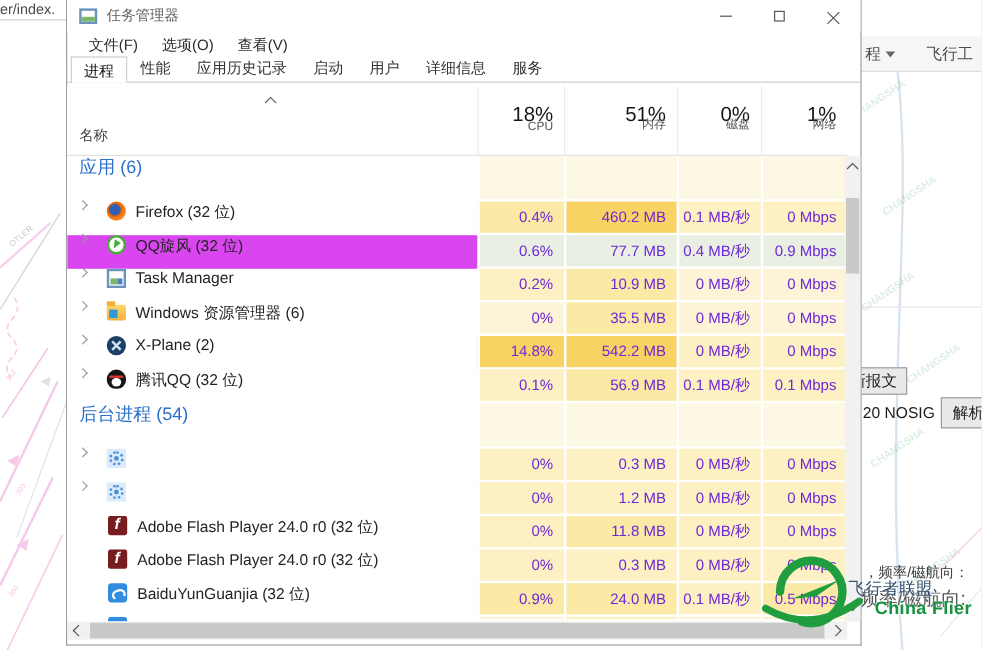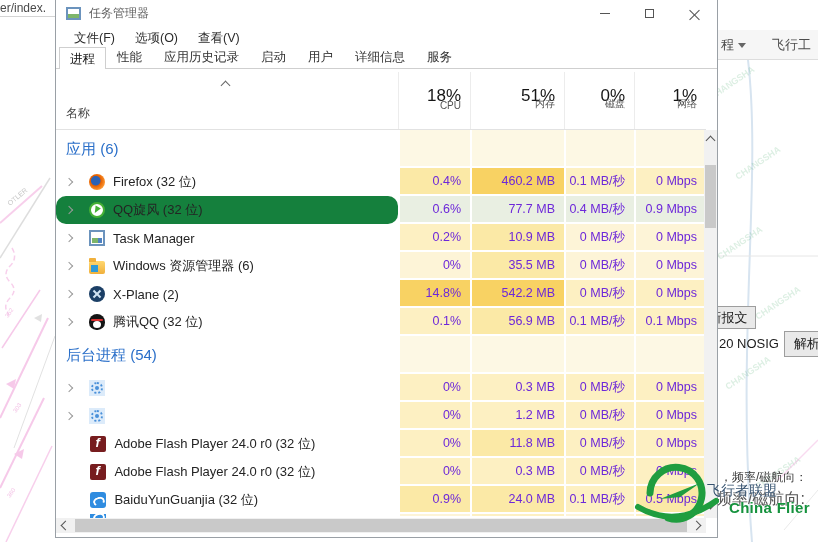--- a/index.html
+++ b/index.html
@@ -62,22 +62,22 @@
        border-top:1px solid #666;transform:rotate(45deg);}
   .name-label{position:absolute;left:10px;bottom:7px;font-size:12px;color:#444;}
   .stat{position:absolute;top:0;height:100%;text-align:right;padding-right:9px;}
   .stat .pct{position:absolute;right:9px;top:14px;font-size:17px;color:#161616;}
   .stat .sub{position:absolute;right:9px;bottom:18px;font-size:10px;color:#555;}
 
   .plist{position:absolute;left:0;top:130px;width:650px;height:388px;overflow:hidden;background:#fff;}
   .prow{position:relative;height:28px;}
   .srow{height:38px;}
   .partrow{height:4px;overflow:hidden;}
-  .namec{position:absolute;left:0;top:0;width:342px;height:100%;display:flex;align-items:center;}
-  .selrow .namec{background:#15803d;border-radius:10px;}
+  .namec{position:absolute;left:0;top:0;width:342px;height:100%;display:flex;align-items:flex-start;}
+  .selrow .namec{background:#d946ef;}
   .sec-label{font-size:15px;color:#2a6fc9;margin-left:10px;}
   .chev{width:6px;height:6px;border-right:1.4px solid #9a9a9a;border-top:1.4px solid #9a9a9a;
         transform:rotate(45deg);margin-left:10px;flex:0 0 auto;}
   .chev-ph{width:7.4px;margin-left:10px;flex:0 0 auto;}
   .pname{margin-left:8px;font-size:13px;color:#242424;white-space:nowrap;}
   .cells{position:absolute;left:342px;top:0;height:100%;display:flex;}
   .cell{height:100%;display:flex;align-items:center;justify-content:flex-end;padding-right:9px;
         font-size:12.5px;color:#6d28d9;border-left:2px solid #fff;border-bottom:2px solid #fff;}
   .c-cpu{width:72px;}.c-mem{width:94px;}.c-disk{width:70px;}.c-net{width:72px;}
   .h0{background:#fdf4d7;}.h1{background:#fdf0c2;}.h2{background:#fbe9a6;}.h3{background:#f8d263;}

